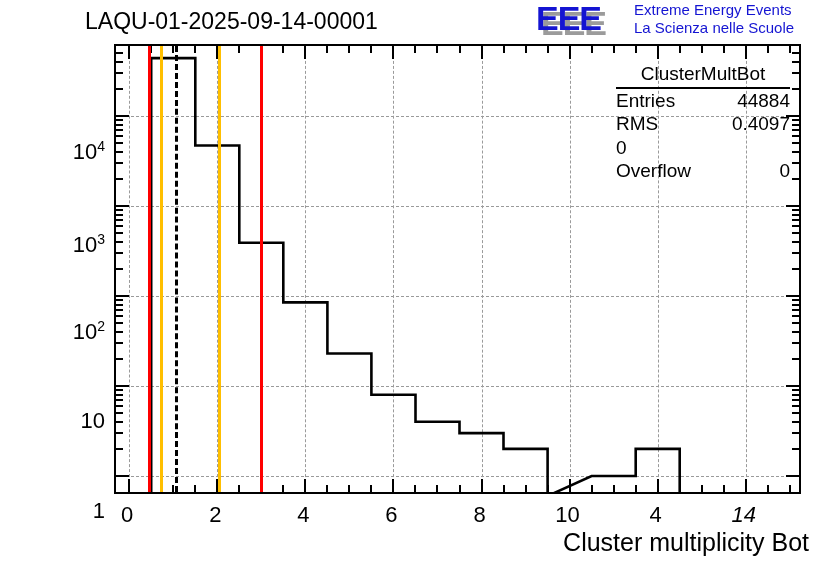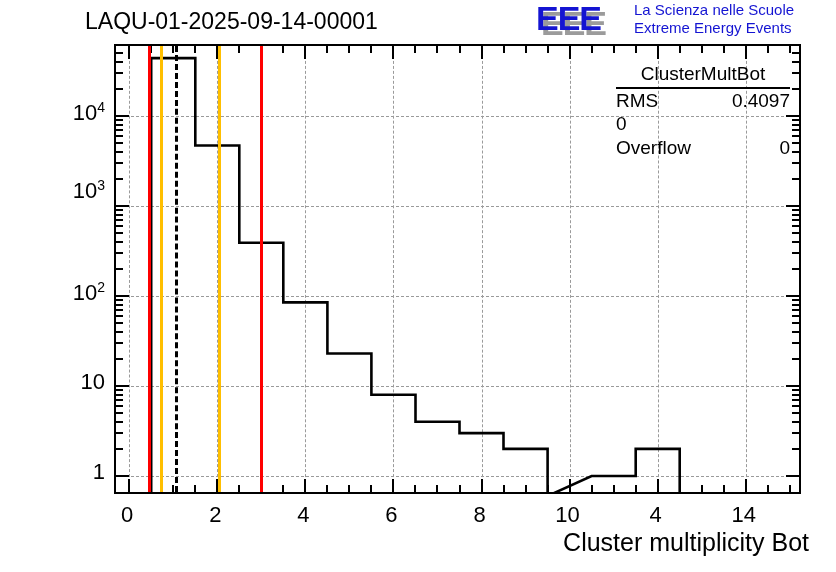--- a/index.html
+++ b/index.html
@@ -37,21 +37,21 @@
   .xtk.maj{height:13px;}
   .xtk.min{height:7px;}
   .xtk.top{top:0;bottom:auto;}
   .ytk{left:0;height:2px;}
   .ytk.maj{width:13px;}
   .ytk.min{width:7px;}
   .ytk.right{right:0;left:auto;}
 
   
   .xlab{position:absolute;font-size:22px;text-align:center;width:40px;}
-  .ylab{position:absolute;font-size:22px;text-align:right;white-space:nowrap;}
+  .ylab{position:absolute;font-size:22px;text-align:right;white-space:nowrap;margin-top:39px;}
   .ylab sup{font-size:14px;vertical-align:super;}
 
   #xaxis-title{position:absolute;right:27px;top:528px;font-size:25px;white-space:nowrap;}
 
   
   #hist-svg{position:absolute;left:0;top:0;}
   .vline{position:absolute;top:0;bottom:0;width:3px;}
 
   
   #stats-box{position:absolute;left:616px;top:62px;width:174px;
@@ -65,22 +65,22 @@
 <body>
 
 <div id="plot-title">LAQU-01-2025-09-14-00001</div>
 
 <div id="eee-logo">
   <div id="eee-mark">
     <div class="lyr shadow">EEE</div>
     <div class="lyr front">EEE</div>
   </div>
   <div id="eee-text">
+    <div>Extreme Energy Events</div>
     <div>La Scienza nelle Scuole</div>
-    <div>Extreme Energy Events</div>
   </div>
 </div>
 
 <div id="frame">
   <div id="plotarea">
       <div class="gridv" style="left: 13.2115px;"></div>
       <div class="gridv" style="left: 101.288px;"></div>
       <div class="gridv" style="left: 189.365px;"></div>
       <div class="gridv" style="left: 277.442px;"></div>
       <div class="gridv" style="left: 365.519px;"></div>
@@ -254,38 +254,42 @@
       <div class="vline" style="left: 144.267px; background: rgb(255, 0, 0);"></div>
     </div>
 </div>
 
 <div id="xaxis-title">Cluster multiplicity Bot</div>
 
 <div id="stats-box">
   <div id="stats-title">ClusterMultBot</div>
   <div id="stats-rows">
       <div class="srow">
+        <span class="sk">Entries</span>
+        <span class="sv">44884</span>
+      </div>
+      <div class="srow">
         <span class="sk">RMS</span>
         <span class="sv">0.4097</span>
       </div>
       <div class="srow">
         <span class="sv">0</span>
       </div>
       <div class="srow">
         <span class="sk">Overflow</span>
         <span class="sv">0</span>
       </div>
     </div>
 </div>
 
 <div class="xlab" style="left: 107.212px; top: 502px;">0</div>
 <div class="xlab" style="left: 195.288px; top: 502px;">2</div>
 <div class="xlab" style="left: 283.365px; top: 502px;">4</div>
 <div class="xlab" style="left: 371.442px; top: 502px;">6</div>
 <div class="xlab" style="left: 459.519px; top: 502px;">8</div>
 <div class="xlab" style="left: 547.596px; top: 502px;">10</div>
 <div class="xlab" style="left: 635.673px; top: 502px;">4</div>
-<div class="xlab" style="left: 723.75px; top: 502px;">14</div>
+<div class="xlab" style="left: 723.75px; top: 502px; font-style: italic;">14</div>
 <div class="ylab" style="right: 731px; top: 459.034px;">1</div>
 <div class="ylab" style="right: 731px; top: 369.034px;">10</div>
 <div class="ylab" style="right: 731px; top: 279.034px;">10<sup>2</sup></div>
-<div class="ylab" style="right: 731px; top: 177px;">10<sup>3</sup></div>
+<div class="ylab" style="right: 731px; top: 192px;">10<sup>3</sup></div>
 <div class="ylab" style="right: 731px; top: 99.0336px;">10<sup>4</sup></div>
 
 </body></html>

